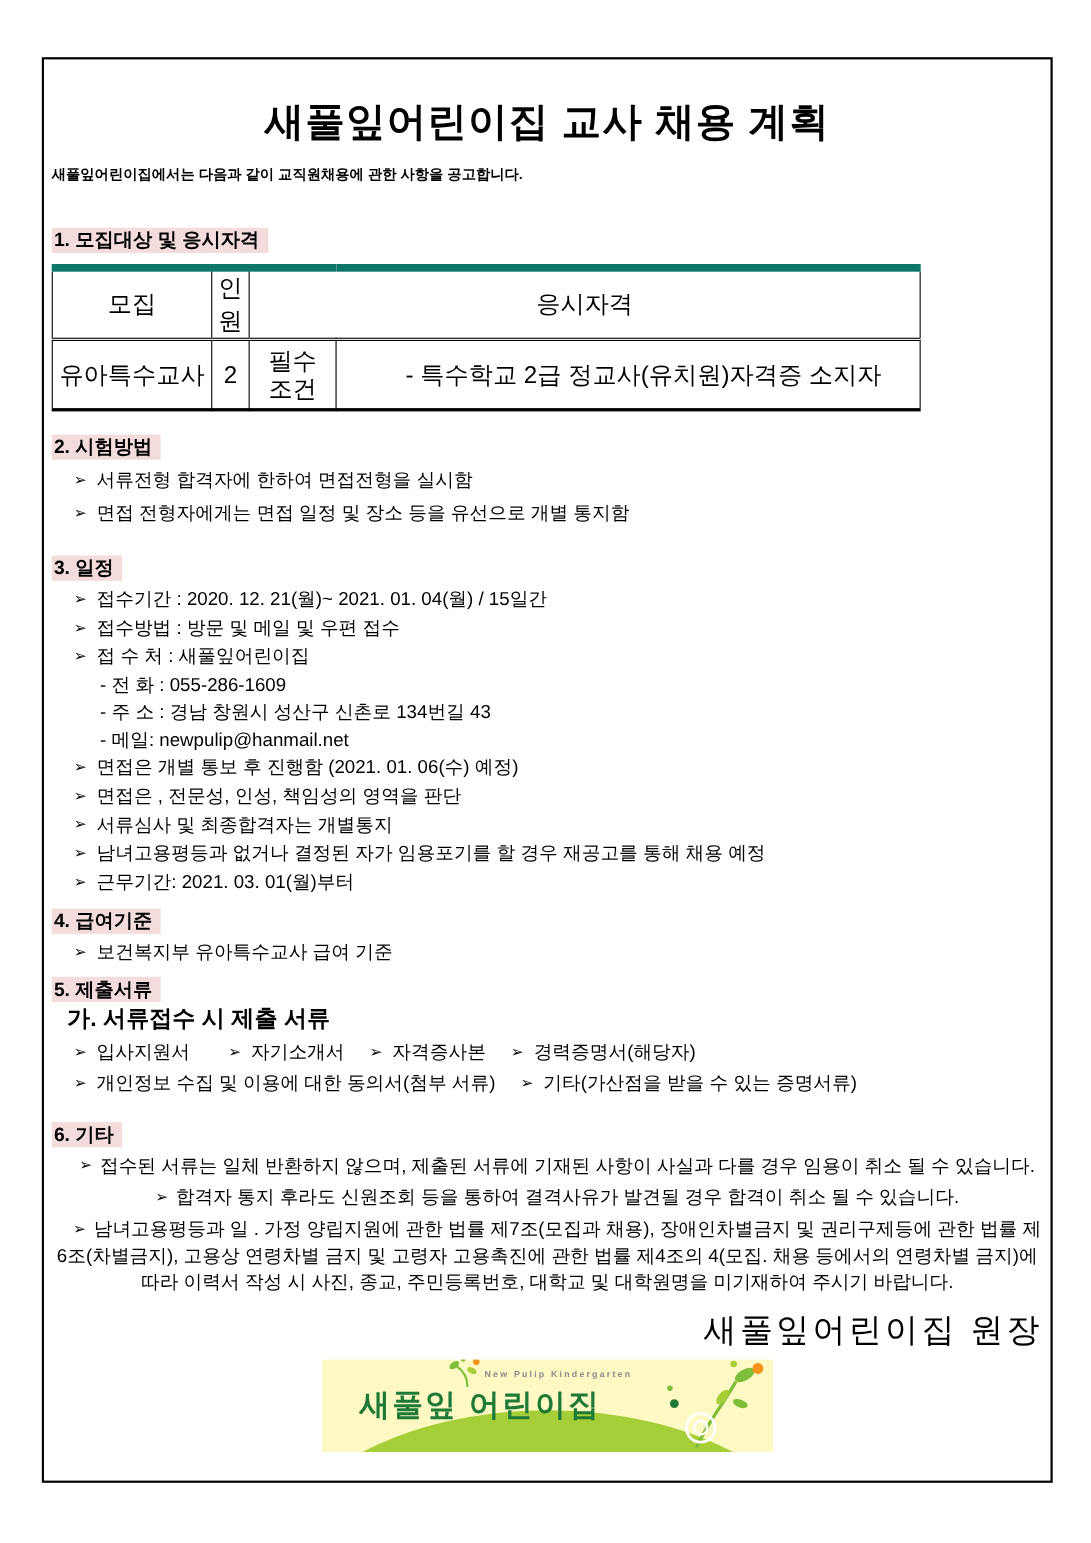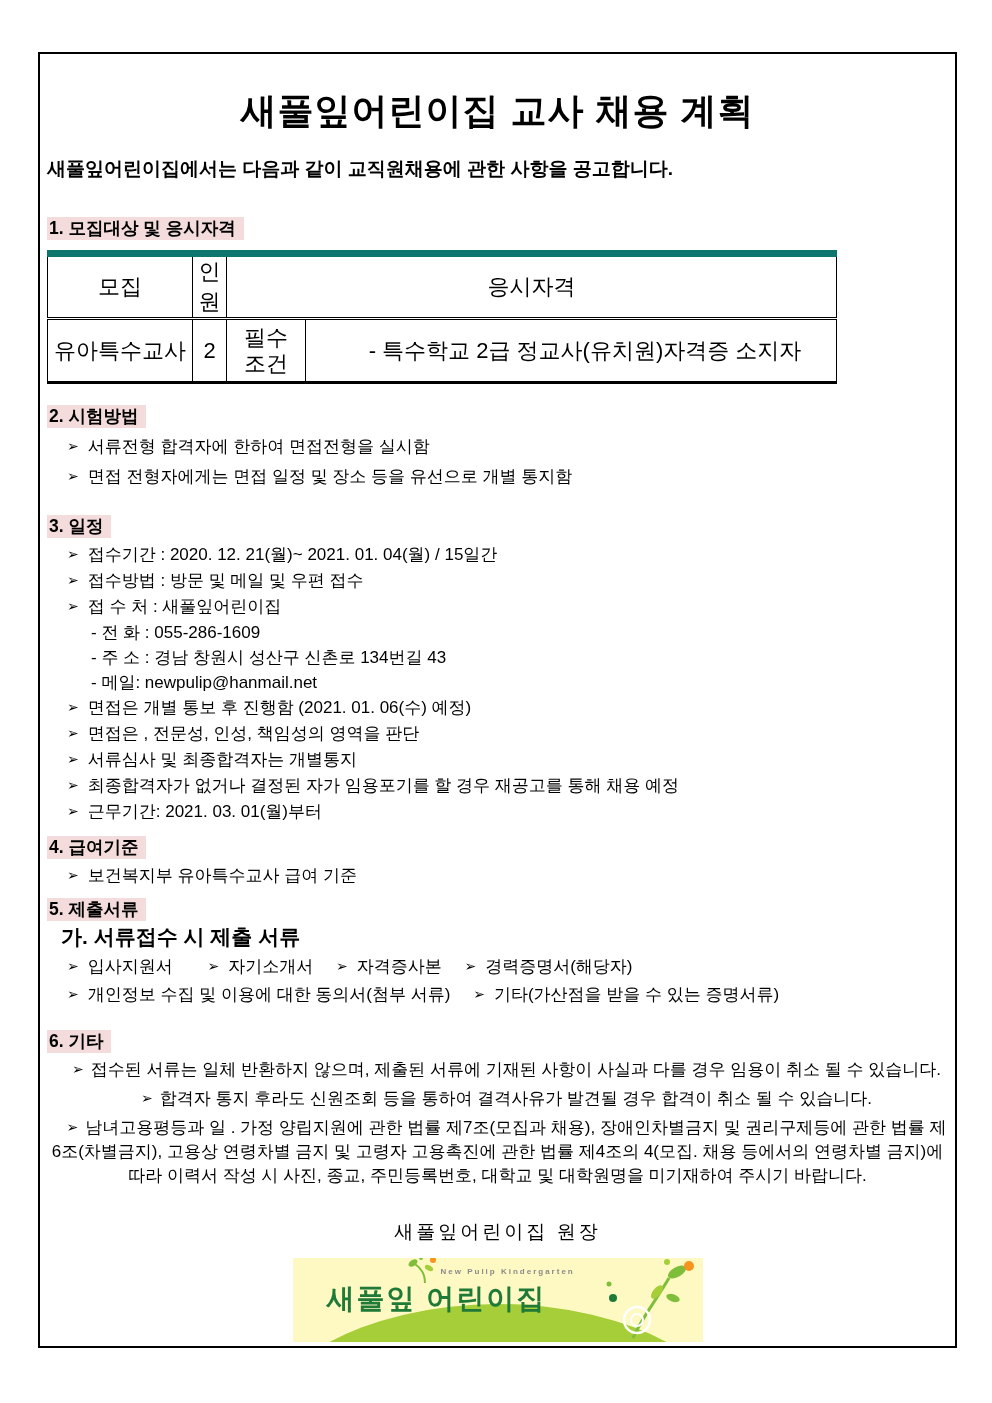--- a/index.html
+++ b/index.html
@@ -7,21 +7,21 @@
   body { font-family: "Liberation Sans", "DejaVu Sans", sans-serif; color: #000; }
   .canvas { position: relative; width: 992px; height: 1403px; background: #fff; overflow: hidden; }
   .doc {
     position: absolute; left: 38px; top: 52px; width: 919px; height: 1296px;
     border: 2px solid #000; padding: 0 7px; overflow: hidden; background: #fff;
   }
   .title {
     margin-top: 32px; text-align: center; font-size: 36px; line-height: 50px;
     font-weight: 800; letter-spacing: 1px;
   }
-  .intro { margin-top: 20px; font-size: 19px; font-weight: 700; line-height: 26px; }
+  .intro { margin-top: 10px; font-size: 13px; font-weight: 700; line-height: 26px; }
   .sec-head { font-size: 17.5px; font-weight: 700; line-height: 24px; }
   .sec-head .hl { background: #F3DCDB; padding: 1px 8px 2px 2px; }
   .mt-s1 { margin-top: 34px; }
   .mt-s2 { margin-top: 20px; }
   .mt-s3 { margin-top: 22px; }
   .mt-s4 { margin-top: 10px; }
   .mt-s5 { margin-top: 8px; }
   .mt-s6 { margin-top: 20px; }
 
   table.recruit-table {
@@ -46,21 +46,21 @@
   .arrow { font-size: 14px; margin-right: 9px; position: relative; top: -1px; }
   .arrow-mid { font-size: 14px; margin: 0 9px 0 18px; position: relative; top: -1px; }
   .arrow-wide { margin-left: 30px; }
   .sub { padding-left: 44px; line-height: 25px; font-size: 17px; }
   .subhead { margin-top: 4px; padding-left: 14px; font-size: 21px; font-weight: 700; line-height: 24px; }
   .li27 { line-height: 27px; }
 
   .para { margin-top: 5px; font-size: 17px; line-height: 24px; text-indent: 18px; text-align: center; }
   .para .arrow { margin-right: 7px; }
 
-  .signature { margin-top: 24px; text-align: center; font-size: 19px; letter-spacing: 3px; line-height: 40px; font-weight: 500; }
+  .signature { margin-top: 12px; text-align: right; font-size: 30px; letter-spacing: 3px; line-height: 40px; font-weight: 500; }
 
   .logo-banner { position: relative; width: 410px; height: 84px; margin: 6px auto 0; background: #fef9c3; overflow: hidden; }
   .hill {
     position: absolute; left: -10%; top: 46px; width: 120%; height: 140px;
     background: #A6CE39; border-radius: 50% 50% 0 0 / 100% 100% 0 0;
   }
   .logo-en {
     position: absolute; top: 9px; left: 148px; font-size: 8px; font-weight: 700;
     color: #8a8a8a; letter-spacing: 2px; white-space: nowrap;
   }
@@ -113,21 +113,21 @@
     <div class="list">
       <div class="li li-tight"><span class="arrow">➢</span><span>접수기간 : 2020. 12. 21(월)~ 2021. 01. 04(월) / 15일간</span></div>
       <div class="li li-tight"><span class="arrow">➢</span><span>접수방법 : 방문 및 메일 및 우편 접수</span></div>
       <div class="li li-tight"><span class="arrow">➢</span><span>접 수 처 : 새풀잎어린이집</span></div>
       <div class="sub">- 전 화 : 055-286-1609</div>
       <div class="sub">- 주 소 : 경남 창원시 성산구 신촌로 134번길 43</div>
       <div class="sub">- 메일: newpulip@hanmail.net</div>
       <div class="li li-tight"><span class="arrow">➢</span><span>면접은 개별 통보 후 진행함 (2021. 01. 06(수) 예정)</span></div>
       <div class="li li-tight"><span class="arrow">➢</span><span>면접은 , 전문성, 인성, 책임성의 영역을 판단</span></div>
       <div class="li li-tight"><span class="arrow">➢</span><span>서류심사 및 최종합격자는 개별통지</span></div>
-      <div class="li li-tight"><span class="arrow">➢</span><span>최종합격자가 없거나 결정된 자가 임용포기를 할 경우 재공고를 통해 채용 예정</span></div>
+      <div class="li li-tight"><span class="arrow">➢</span><span>남녀고용평등과 없거나 결정된 자가 임용포기를 할 경우 재공고를 통해 채용 예정</span></div>
       <div class="li li-tight"><span class="arrow">➢</span><span>근무기간: 2021. 03. 01(월)부터</span></div>
     </div>
 
     <div class="sec-head mt-s4"><span class="hl">4. 급여기준</span></div>
     <div class="list">
       <div class="li li-tight"><span class="arrow">➢</span><span>보건복지부 유아특수교사 급여 기준</span></div>
     </div>
 
     <div class="sec-head mt-s5"><span class="hl">5. 제출서류</span></div>
     <div class="subhead">가. 서류접수 시 제출 서류</div>

